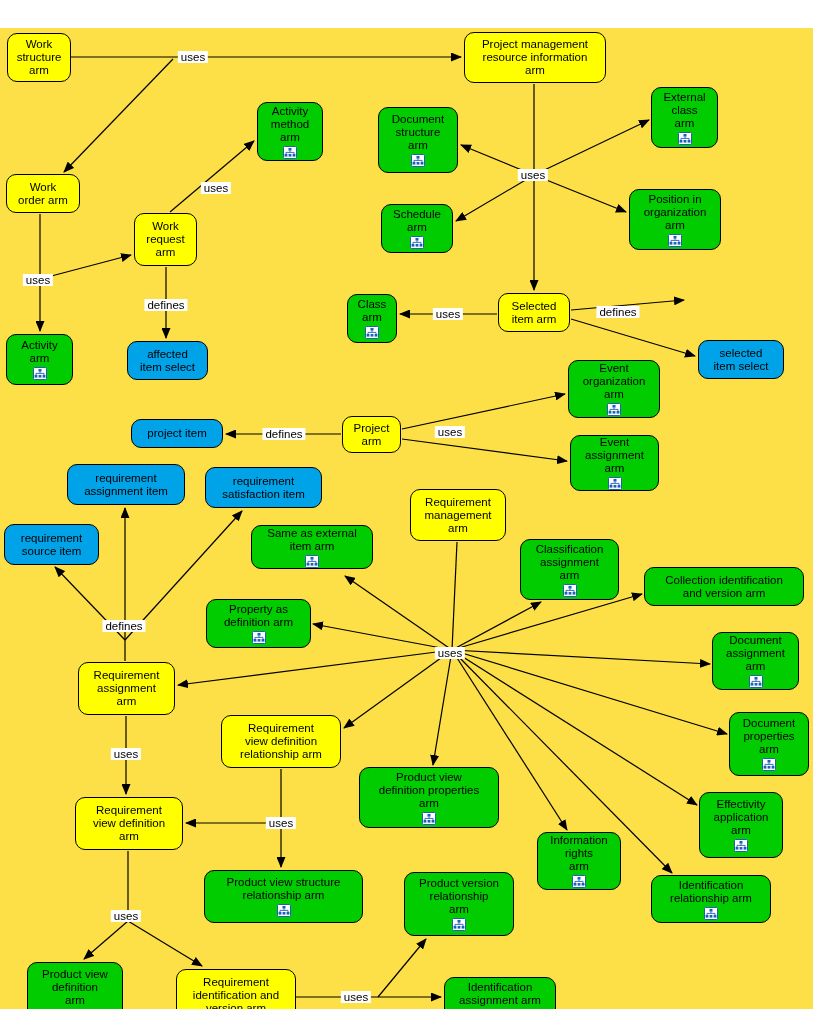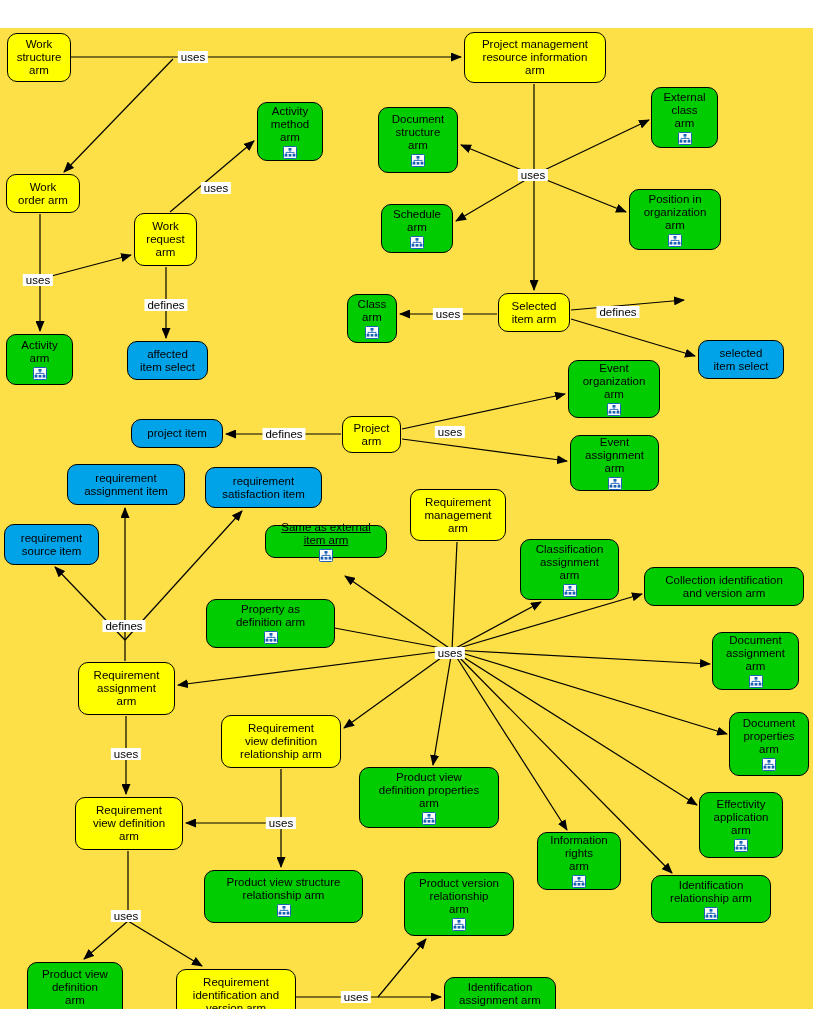--- a/index.html
+++ b/index.html
@@ -236,21 +236,21 @@
 arm</span>
       <span class="node-icon"><svg width="14" height="13" viewBox="0 0 14 13" aria-hidden="true">
           <rect x="0.5" y="0.5" width="13" height="12" rx="1" fill="#ffffff" stroke="#1b62b7"></rect>
           <rect x="5.5" y="2" width="3" height="2.6" fill="#1b62b7"></rect>
           <path d="M7 4.6 V6.4 M3 8 V6.4 H11 V8" fill="none" stroke="#1b62b7" stroke-width="0.9"></path>
           <rect x="1.6" y="8" width="2.8" height="2.6" fill="#1b62b7"></rect>
           <rect x="5.6" y="8" width="2.8" height="2.6" fill="#1b62b7"></rect>
           <rect x="9.6" y="8" width="2.8" height="2.6" fill="#1b62b7"></rect>
         </svg></span>
     </div>
-    <div class="node green" style="left: 265px; top: 497px; width: 122px; height: 33px; text-decoration: underline;">
+    <div class="node green" style="left: 251px; top: 497px; width: 122px; height: 44px;">
       <span class="node-label">Same as external
 item arm</span>
       <span class="node-icon"><svg width="14" height="13" viewBox="0 0 14 13" aria-hidden="true">
           <rect x="0.5" y="0.5" width="13" height="12" rx="1" fill="#ffffff" stroke="#1b62b7"></rect>
           <rect x="5.5" y="2" width="3" height="2.6" fill="#1b62b7"></rect>
           <path d="M7 4.6 V6.4 M3 8 V6.4 H11 V8" fill="none" stroke="#1b62b7" stroke-width="0.9"></path>
           <rect x="1.6" y="8" width="2.8" height="2.6" fill="#1b62b7"></rect>
           <rect x="5.6" y="8" width="2.8" height="2.6" fill="#1b62b7"></rect>
           <rect x="9.6" y="8" width="2.8" height="2.6" fill="#1b62b7"></rect>
         </svg></span>
@@ -265,21 +265,21 @@
           <path d="M7 4.6 V6.4 M3 8 V6.4 H11 V8" fill="none" stroke="#1b62b7" stroke-width="0.9"></path>
           <rect x="1.6" y="8" width="2.8" height="2.6" fill="#1b62b7"></rect>
           <rect x="5.6" y="8" width="2.8" height="2.6" fill="#1b62b7"></rect>
           <rect x="9.6" y="8" width="2.8" height="2.6" fill="#1b62b7"></rect>
         </svg></span>
     </div>
     <div class="node green" style="left: 644px; top: 539px; width: 160px; height: 39px;">
       <span class="node-label">Collection identification
 and version arm</span>
     </div>
-    <div class="node green" style="left: 206px; top: 571px; width: 129px; height: 49px;">
+    <div class="node green" style="left: 206px; top: 571px; width: 105px; height: 49px;">
       <span class="node-label">Property as
 definition arm</span>
       <span class="node-icon"><svg width="14" height="13" viewBox="0 0 14 13" aria-hidden="true">
           <rect x="0.5" y="0.5" width="13" height="12" rx="1" fill="#ffffff" stroke="#1b62b7"></rect>
           <rect x="5.5" y="2" width="3" height="2.6" fill="#1b62b7"></rect>
           <path d="M7 4.6 V6.4 M3 8 V6.4 H11 V8" fill="none" stroke="#1b62b7" stroke-width="0.9"></path>
           <rect x="1.6" y="8" width="2.8" height="2.6" fill="#1b62b7"></rect>
           <rect x="5.6" y="8" width="2.8" height="2.6" fill="#1b62b7"></rect>
           <rect x="9.6" y="8" width="2.8" height="2.6" fill="#1b62b7"></rect>
         </svg></span>

